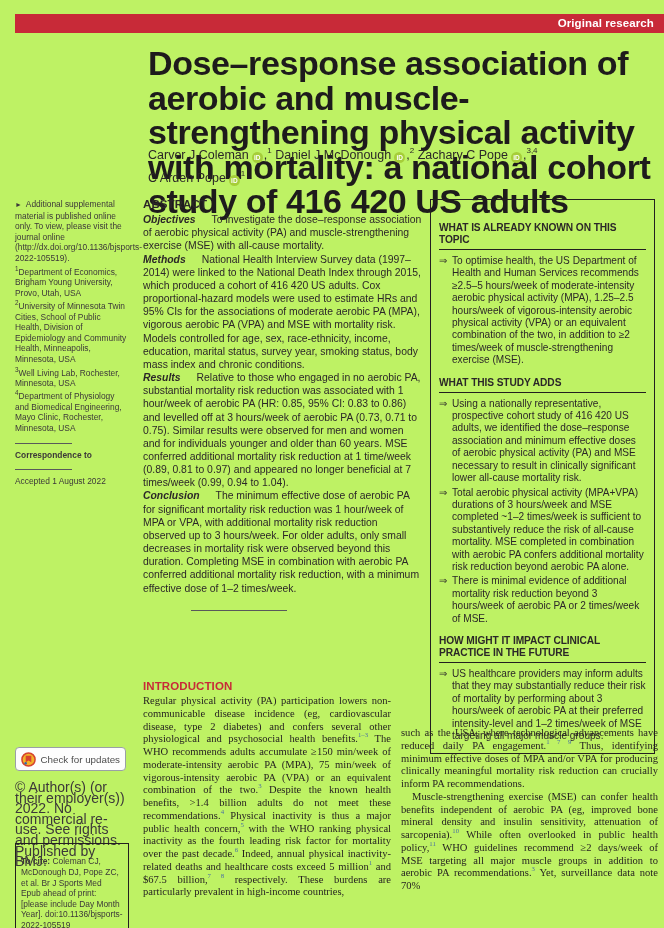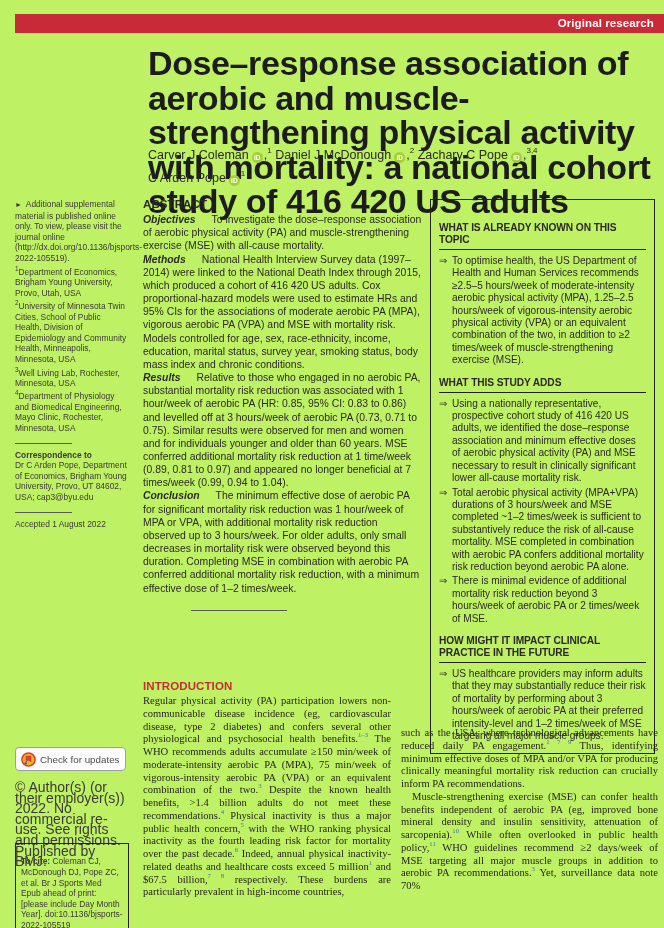--- a/index.html
+++ b/index.html
@@ -52,21 +52,21 @@
   .intro-h{color:#c82a38;font-weight:bold;font-size:11.5px;margin:0 0 3px 0;
            font-family:"Liberation Sans",sans-serif;letter-spacing:.1px;}
   .serif{font-family:"Liberation Serif",serif;font-size:10.55px;line-height:12.75px;
          text-align:justify;color:#221e1f;}
   .serif p{margin:0;}
   .serif p.indent{text-indent:11px;}
   sup.ref{color:#4a6fa5;font-size:6.8px;line-height:0;}
   
   .check-btn{position:absolute;left:15px;top:747px;width:111px;height:24px;box-sizing:border-box;
              border:1px solid #9aa0a6;border-radius:4px;background:#fdfdfd;display:flex;
-             align-items:center;padding:0 5px;gap:4px;font-size:9.8px;color:#4d4d4d;cursor:pointer;}
+             align-items:center;padding:0 5px;gap:4px;font-size:9.8px;color:#4d4d4d;cursor:pointer;justify-content:space-between;}
   .cross-icon{width:15px;height:15px;flex:none;}
   .copyright{position:absolute;left:15px;top:782px;width:111px;font-size:14px;
              line-height:10.6px;color:#3c3839;}
   .tocite{position:absolute;left:15px;top:843px;width:114px;box-sizing:border-box;
           border:1px solid #231f20;padding:4px 5px;font-size:8.4px;line-height:10.6px;color:#3c3839;}
   .b{font-weight:bold;}
   .i{}
 </style>
 </head>
 <body>
@@ -84,21 +84,20 @@
   <div class="sidebar">
     <p class="note"><span class="tri">►</span> <span>Additional supplemental material is published online only. To view, please visit the journal online (http://dx.doi.org/10.1136/bjsports-2022-105519).</span></p>
     <div id="affils">
         <p class="affil"><sup>1</sup>Department of Economics, Brigham Young University, Provo, Utah, USA</p>
         <p class="affil"><sup>2</sup>University of Minnesota Twin Cities, School of Public Health, Division of Epidemiology and Community Health, Minneapolis, Minnesota, USA</p>
         <p class="affil"><sup>3</sup>Well Living Lab, Rochester, Minnesota, USA</p>
         <p class="affil"><sup>4</sup>Department of Physiology and Biomedical Engineering, Mayo Clinic, Rochester, Minnesota, USA</p>
       </div>
     <hr class="srule">
     <p class="corr-label">Correspondence to</p>
-    <p>Dr C Arden Pope, Department of Economics, Brigham Young University, Provo, UT 84602, USA; cap3@byu.edu</p>
     <hr class="srule">
     <p>Accepted 1 August 2022</p>
   </div>
 
   <div class="abstract">
     <h2>ABSTRACT</h2>
     <div id="abstract-sections">
         <p><b class="lbl">Objectives</b>To investigate the dose–response association of aerobic physical activity (PA) and muscle-strengthening exercise (MSE) with all-cause mortality.</p>
         <p><b class="lbl">Methods</b>National Health Interview Survey data (1997–2014) were linked to the National Death Index through 2015, which produced a cohort of 416 420 US adults. Cox proportional-hazard models were used to estimate HRs and 95% CIs for the associations of moderate aerobic PA (MPA), vigorous aerobic PA (VPA) and MSE with mortality risk. Models controlled for age, sex, race-ethnicity, income, education, marital status, survey year, smoking status, body mass index and chronic conditions.</p>
         <p><b class="lbl">Results</b>Relative to those who engaged in no aerobic PA, substantial mortality risk reduction was associated with 1 hour/week of aerobic PA (HR: 0.85, 95% CI: 0.83 to 0.86) and levelled off at 3 hours/week of aerobic PA (0.73, 0.71 to 0.75). Similar results were observed for men and women and for individuals younger and older than 60 years. MSE conferred additional mortality risk reduction at 1 time/week (0.89, 0.81 to 0.97) and appeared no longer beneficial at 7 times/week (0.99, 0.94 to 1.04).</p>

